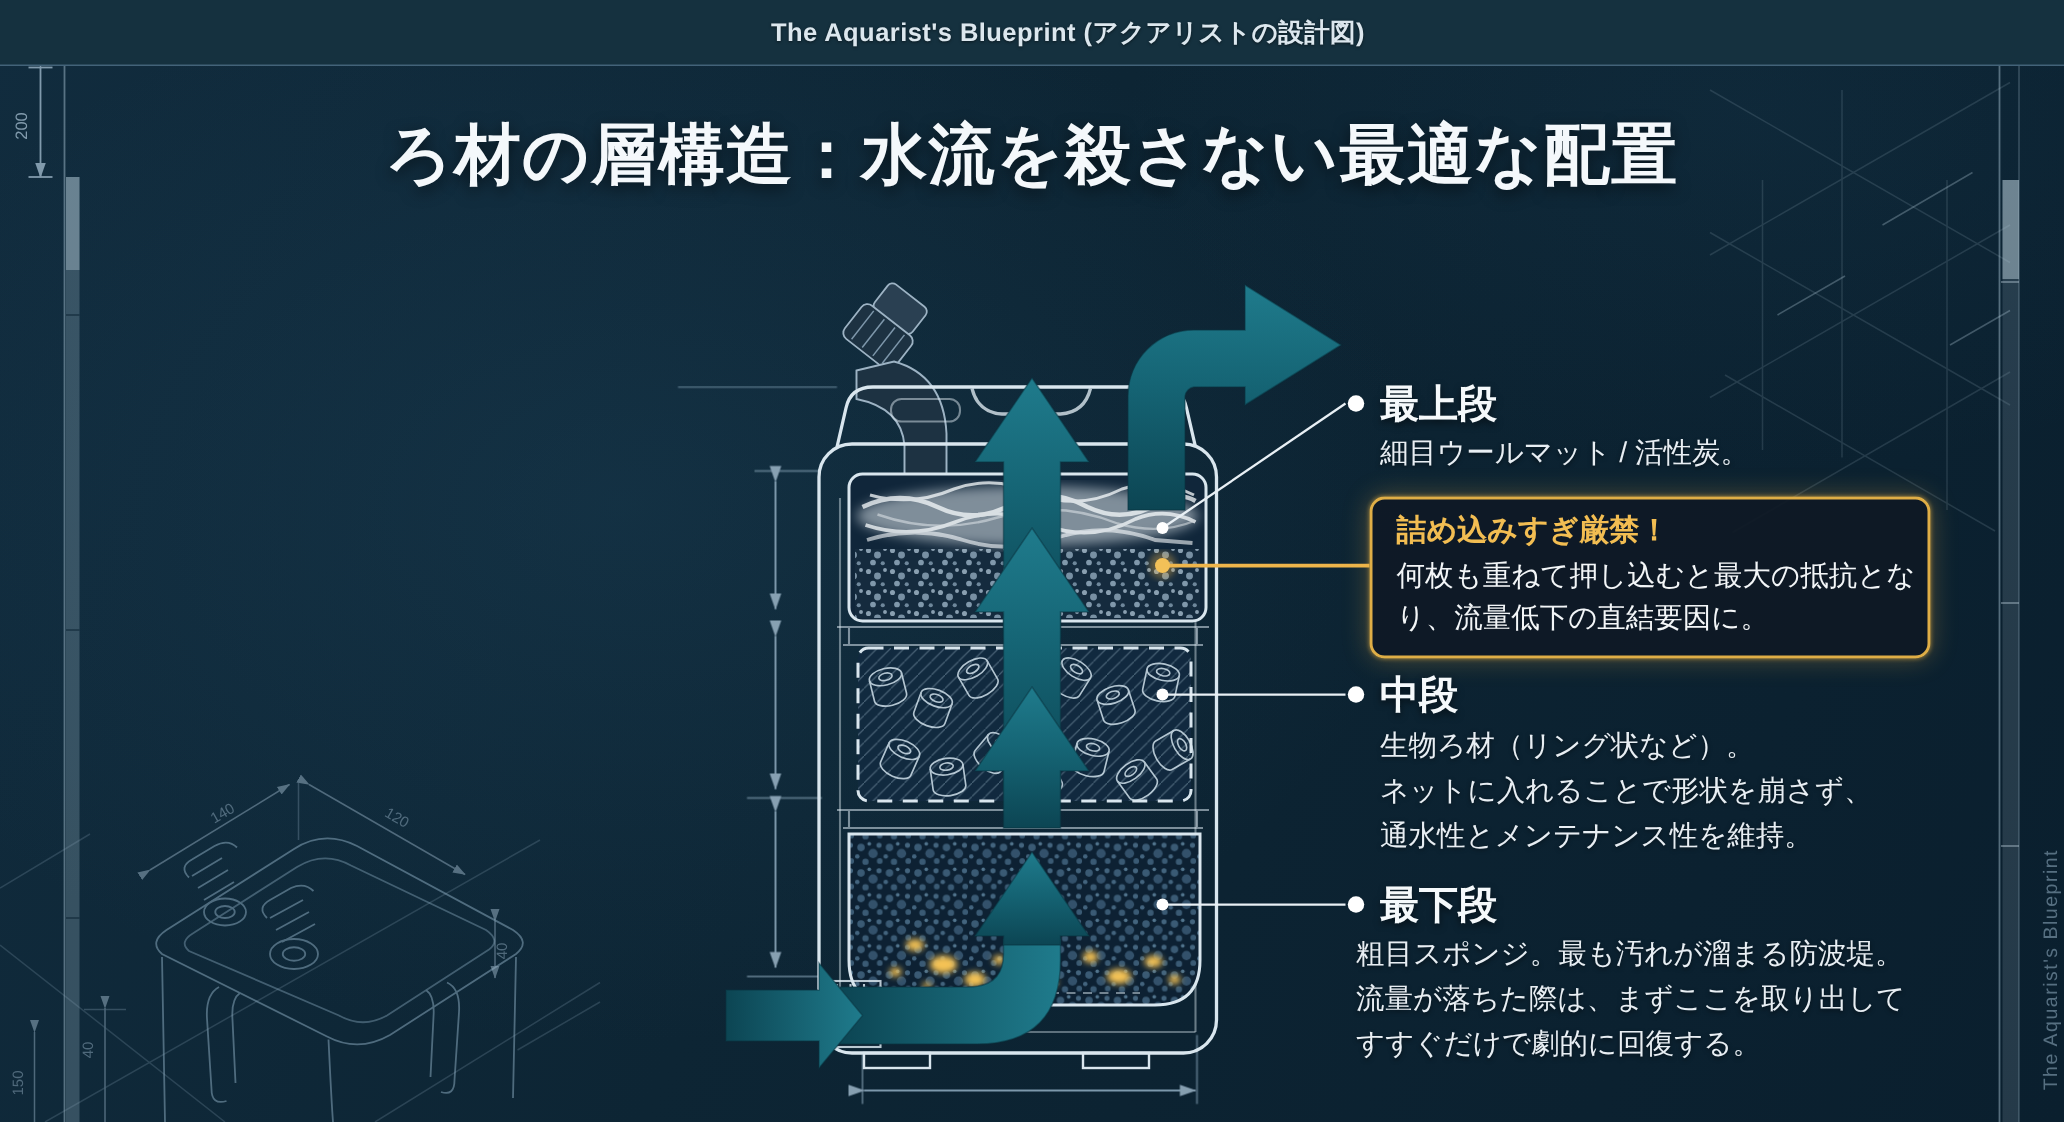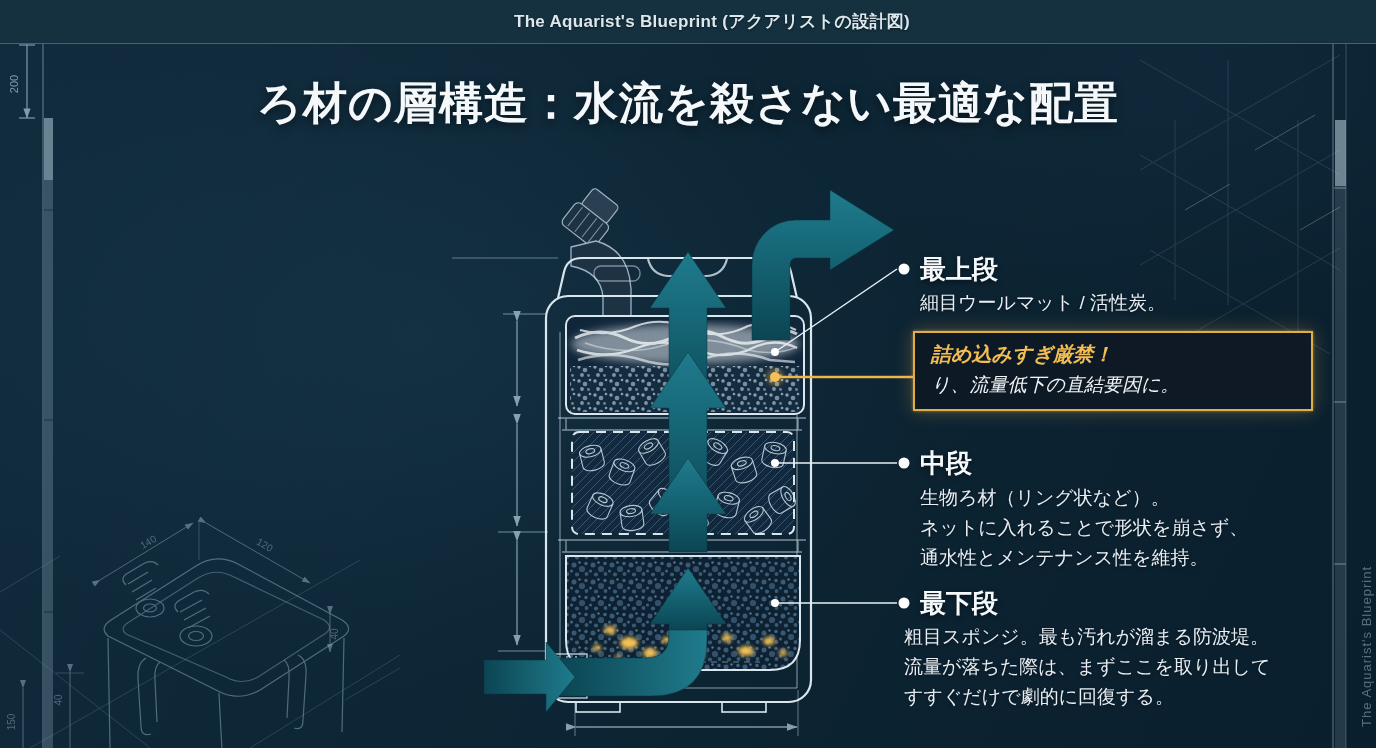--- a/index.html
+++ b/index.html
@@ -31,24 +31,23 @@
   .sec-head{
     position:absolute;font-size:26px;line-height:34px;font-weight:800;color:#f5f9fb;
     text-shadow:0 2px 5px rgba(0,0,0,.55);
   }
   .sec-body{
     position:absolute;font-size:19px;line-height:30px;color:#e8eef3;
     text-shadow:0 1px 3px rgba(0,0,0,.5);
   }
   .warn{
     position:absolute;left:913px;top:331px;width:352px;
-    padding:8px 28px 10px 16px;border:2px solid #dfae46;border-radius:0;
+    padding:8px 2px 10px 16px;border:2px solid #dfae46;border-radius:10px;
     background:rgba(15,25,37,.92);
     box-shadow:0 0 18px rgba(235,178,70,.30), 0 0 3px rgba(235,178,70,.55);
-    font-style:italic;
   }
   .warn-title{font-size:20px;line-height:26px;font-weight:800;color:#f2bd52;margin-bottom:4px;}
   .warn-line{font-size:19px;line-height:28px;color:#f3f6f8;}
   .watermark{
     position:absolute;right:2px;top:566px;
     writing-mode:vertical-rl;transform:rotate(180deg);
     font-size:13px;letter-spacing:1px;color:rgba(150,177,197,.55);white-space:nowrap;
   }
   .art{position:absolute;left:0;top:0;}
 </style>
@@ -352,20 +351,21 @@
     <div class="hdr-title">The Aquarist's Blueprint (アクアリストの設計図)</div>
   </div>
 
   <div class="main-title">ろ材の層構造：水流を殺さない最適な配置</div>
 
   <div class="sec-head" style="left:920px;top:252px;">最上段</div>
   <div class="sec-body" style="left:920px;top:288px;">細目ウールマット / 活性炭。</div>
 
   <div class="warn">
     <div class="warn-title">詰め込みすぎ厳禁！</div>
+    <div class="warn-line">何枚も重ねて押し込むと最大の抵抗とな</div>
     <div class="warn-line">り、流量低下の直結要因に。</div>
   </div>
 
   <div class="sec-head" style="left:920px;top:446px;">中段</div>
   <div class="sec-body" style="left:920px;top:483px;">
     <div>生物ろ材（リング状など）。</div>
     <div>ネットに入れることで形状を崩さず、</div>
     <div>通水性とメンテナンス性を維持。</div>
   </div>
 

